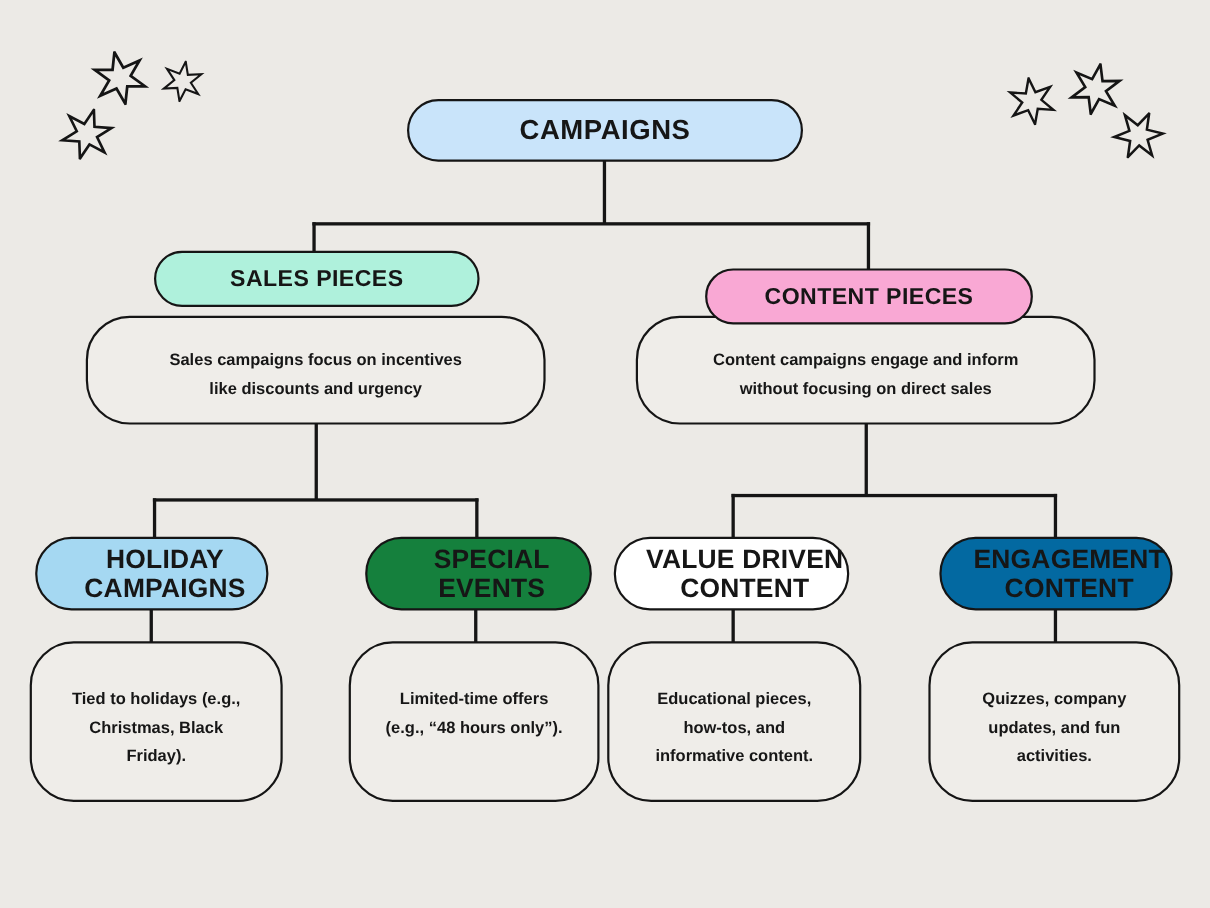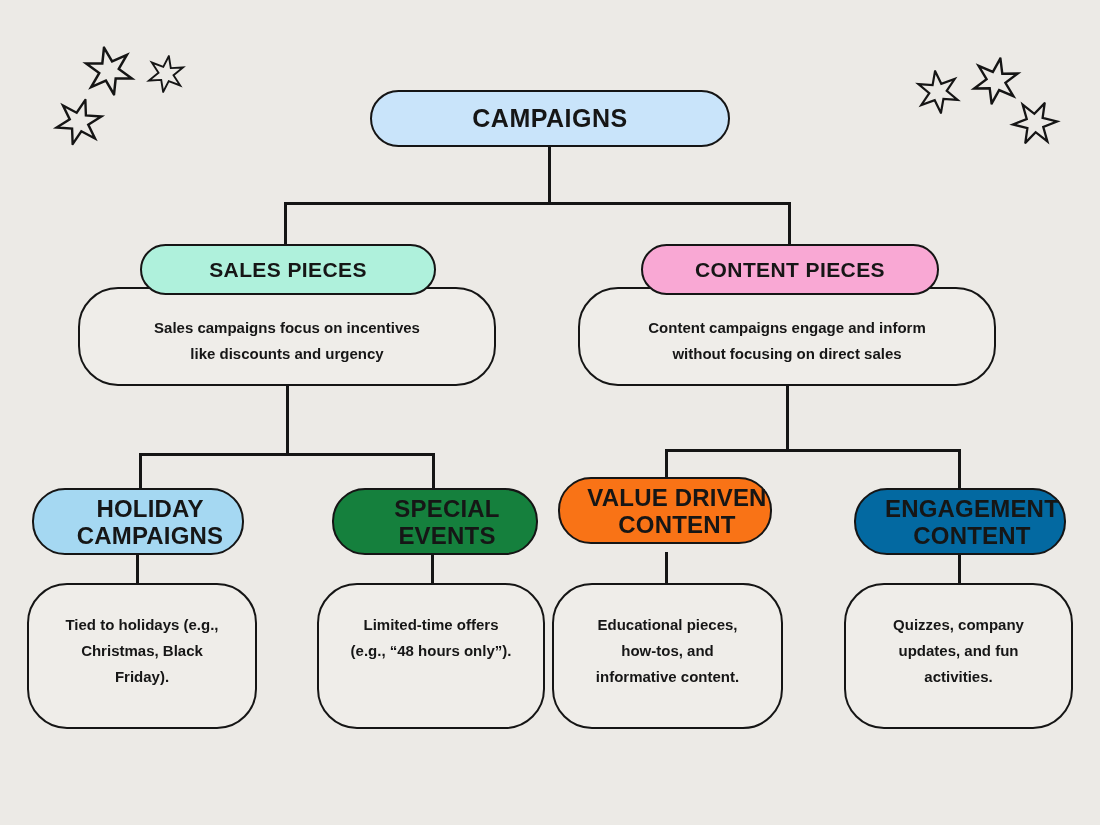--- a/index.html
+++ b/index.html
@@ -55,21 +55,21 @@
   }
   .desc p {
     margin: 0;
     white-space: pre-line;
     font-weight: 700;
     font-size: 15px;
     line-height: 26px;
     color: #161616;
   }
   .branch-desc p { padding-top: 26px; }
-  .leaf-desc p { padding-top: 27px; }
+  .leaf-desc p { padding-top: 38px; }
   
   .star {
     position: absolute;
     z-index: 1;
   }
   .star svg { display: block; }
   .star polygon {
     fill: none;
     stroke: #151515;
     stroke-width: 5;
@@ -134,41 +134,41 @@
   <div class="line" style="left:958px; top:552px; width:3px; height:34px;"></div>
 
   <div class="pill root-pill" style="left:370px; top:90px; width:360px; height:57px; background:#C9E4FA;">
     <span>CAMPAIGNS</span>
   </div>
 
   <div class="desc branch-desc" style="left:78px; top:287px; width:418px; height:99px;">
     <p>Sales campaigns focus on incentives
 like discounts and urgency</p>
   </div>
-  <div class="pill branch-pill" style="left:140px; top:244px; width:296px; height:51px; background:#AFF1DC;">
+  <div class="pill branch-pill" style="left:140px; top:228px; width:296px; height:51px; background:#AFF1DC;">
     <span>SALES PIECES</span>
   </div>
 
   <div class="desc branch-desc" style="left:578px; top:287px; width:418px; height:99px;">
     <p>Content campaigns engage and inform
 without focusing on direct sales</p>
   </div>
   <div class="pill branch-pill" style="left:641px; top:244px; width:298px; height:51px; background:#f9a8d4;">
     <span>CONTENT PIECES</span>
   </div>
 
   <div class="pill leaf-pill" style="left:32px; top:488px; width:212px; height:67px; background:#A5D8F2;">
     <span>HOLIDAY
 CAMPAIGNS</span>
   </div>
   <div class="pill leaf-pill" style="left:332px; top:488px; width:206px; height:67px; background:#15803d;">
     <span>SPECIAL
 EVENTS</span>
   </div>
-  <div class="pill leaf-pill" style="left:558px; top:477px; width:214px; height:67px; background:#f97316;">
+  <div class="pill leaf-pill" style="left:558px; top:488px; width:214px; height:67px; background:#ffffff;">
     <span>VALUE DRIVEN
 CONTENT</span>
   </div>
   <div class="pill leaf-pill" style="left:854px; top:488px; width:212px; height:67px; background:#0369a1;">
     <span>ENGAGEMENT
 CONTENT</span>
   </div>
 
   <div class="desc leaf-desc" style="left:27px; top:583px; width:230px; height:146px;">
     <p>Tied to holidays (e.g.,

